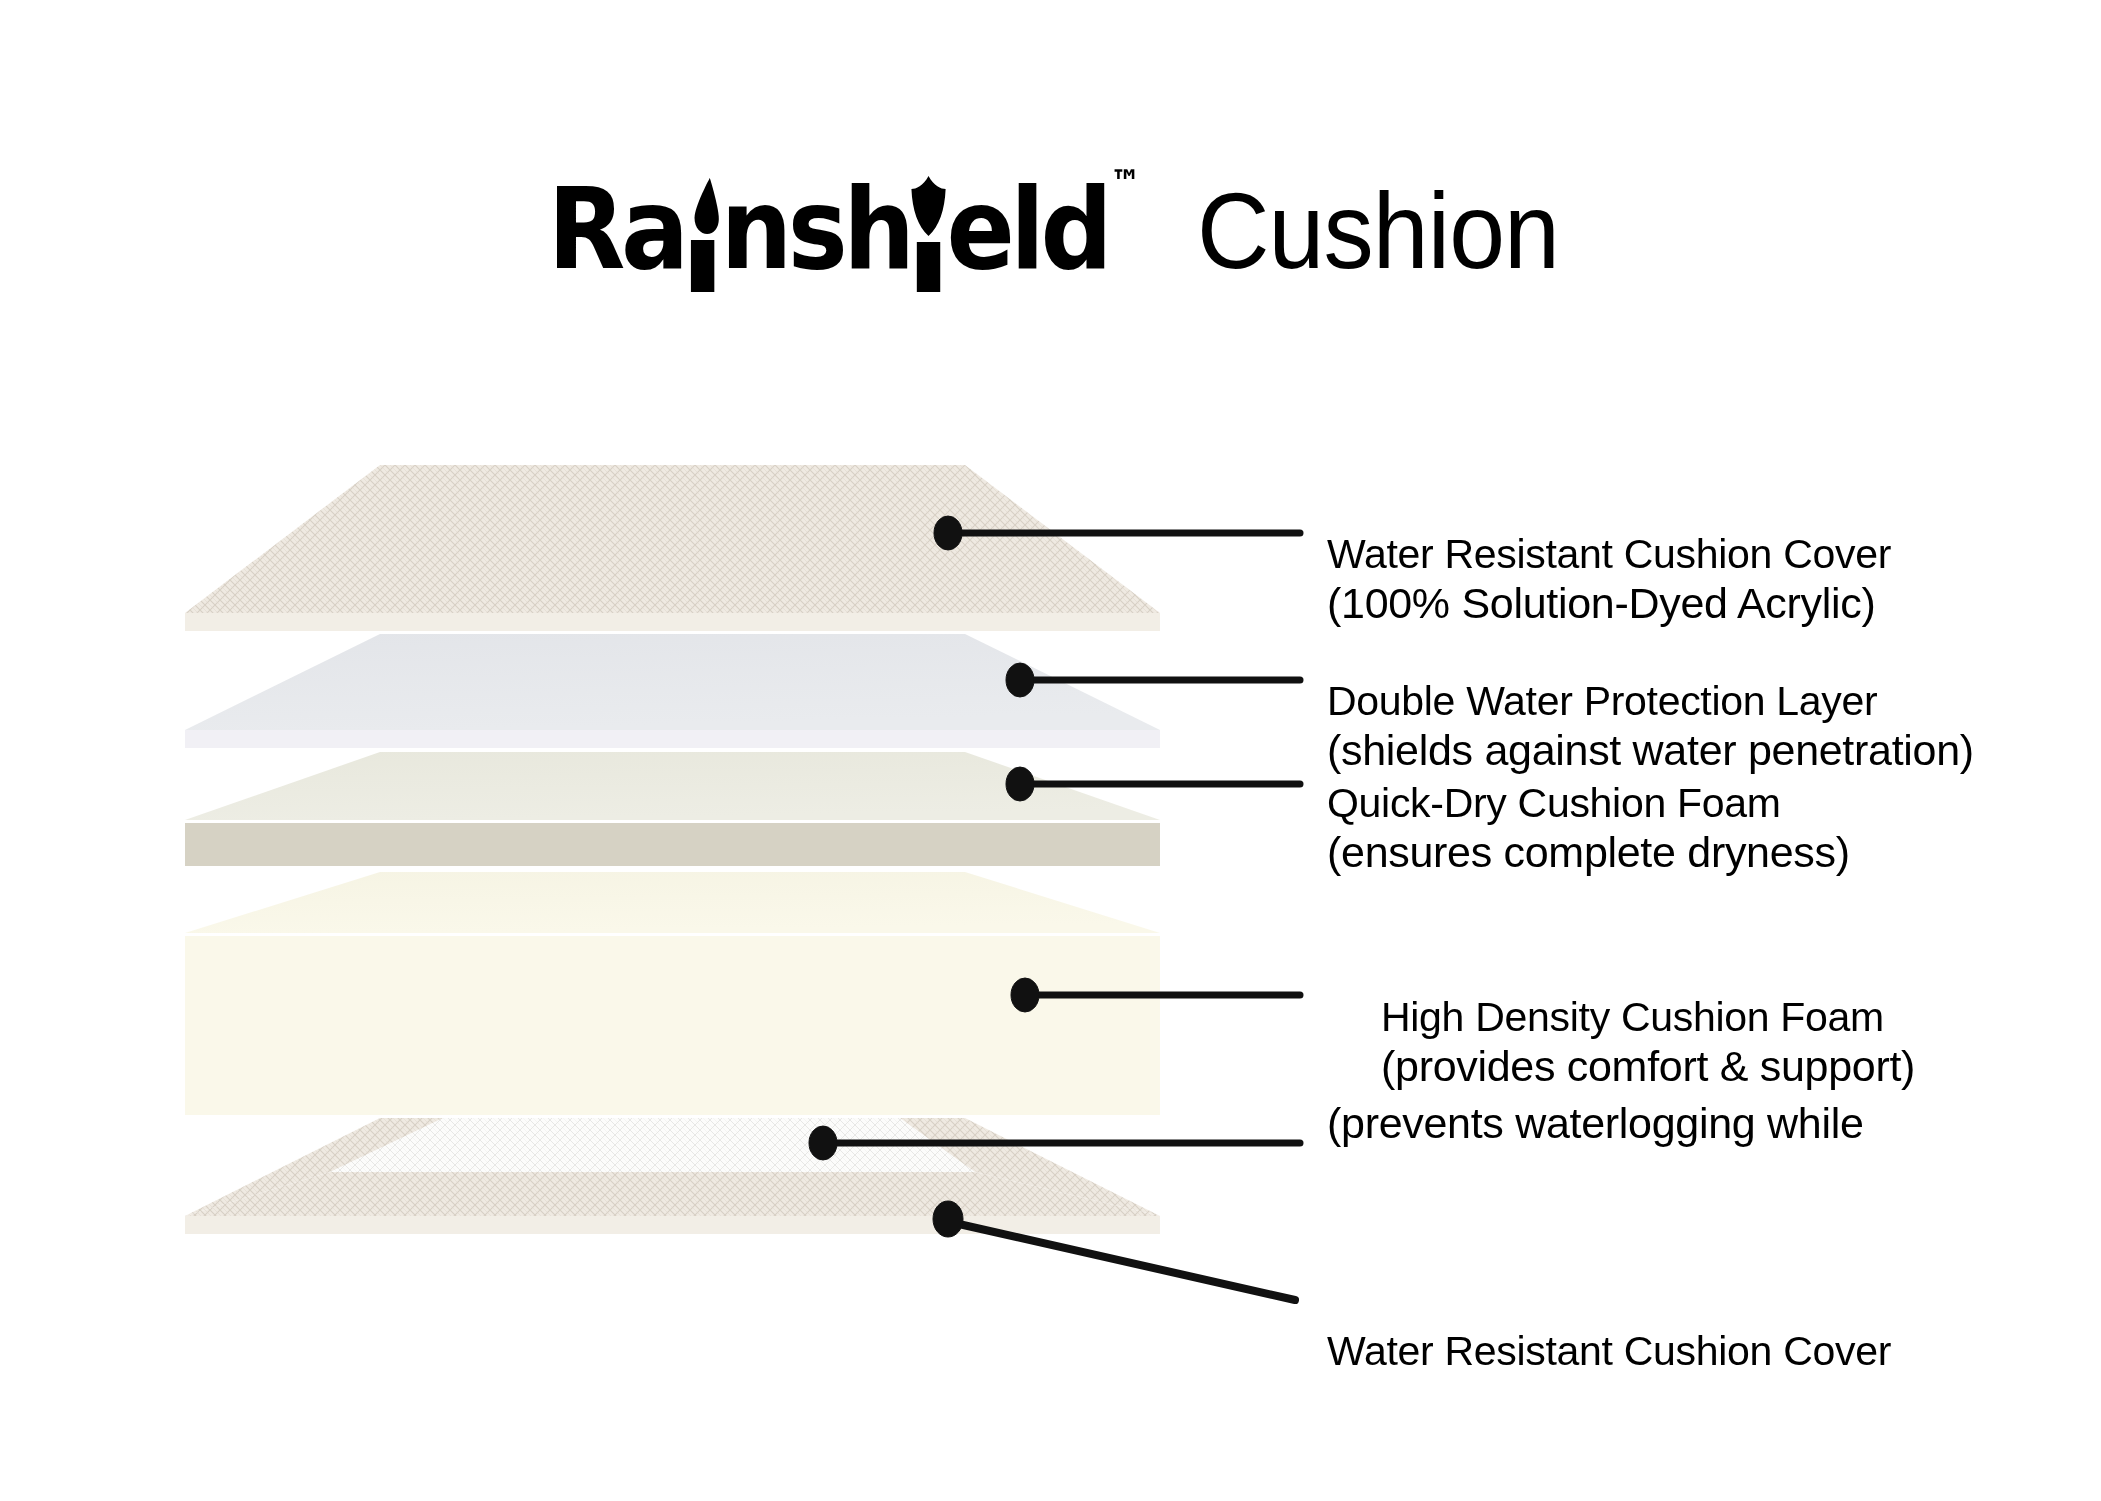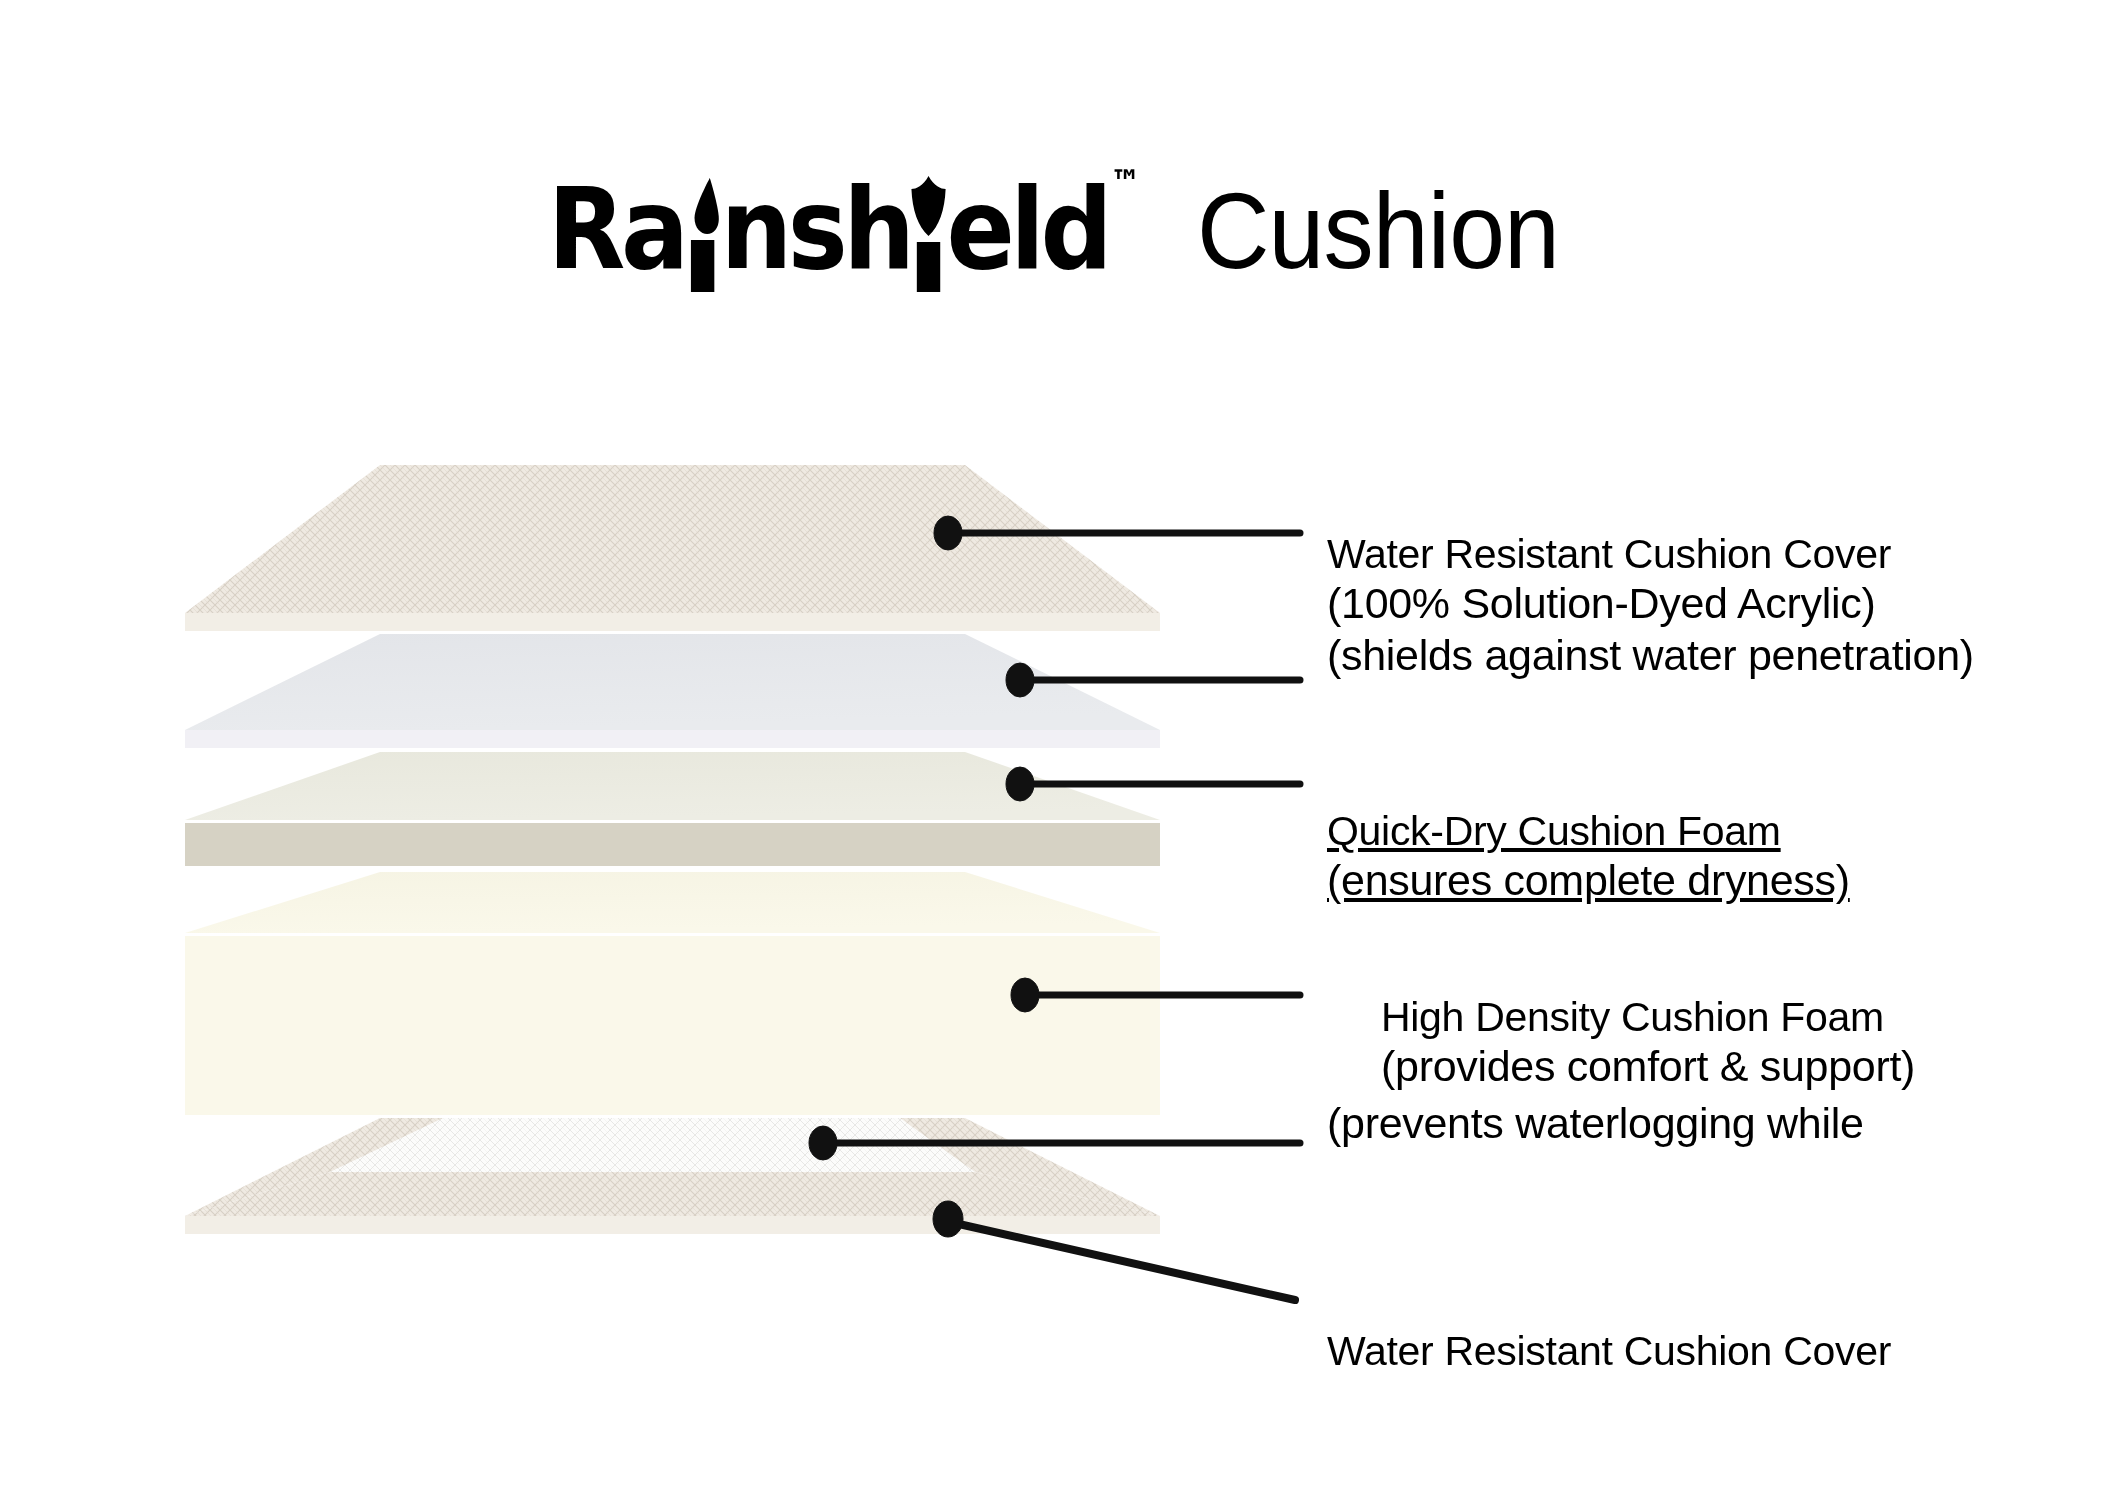--- a/index.html
+++ b/index.html
@@ -192,24 +192,25 @@
       </g>
     </svg>
   </div>
 
   <div class="label-block" style="left:1327px; top:483px;">
     <span class="label-title">Water Resistant Cushion Cover</span>
     <span class="label-sub">(100% Solution-Dyed Acrylic)</span>
   </div>
 
   <div class="label-block" style="left:1327px; top:630px;">
+    <span class="label-title">Double Water Protection Layer</span>
     <span class="label-sub">(shields against water penetration)</span>
   </div>
 
-  <div class="label-block" style="left:1327px; top:760px;text-decoration:underline;">
+  <div class="label-block" style="left:1327px; top:732px;">
     <span class="label-title">Quick-Dry Cushion Foam</span>
     <span class="label-sub">(ensures complete dryness)</span>
   </div>
 
   <div class="label-block" style="left:1381px; top:946px;">
     <span class="label-title">High Density Cushion Foam</span>
     <span class="label-sub">(provides comfort &amp; support)</span>
   </div>
 
   <div class="label-block" style="left:1327px; top:1098px;">

